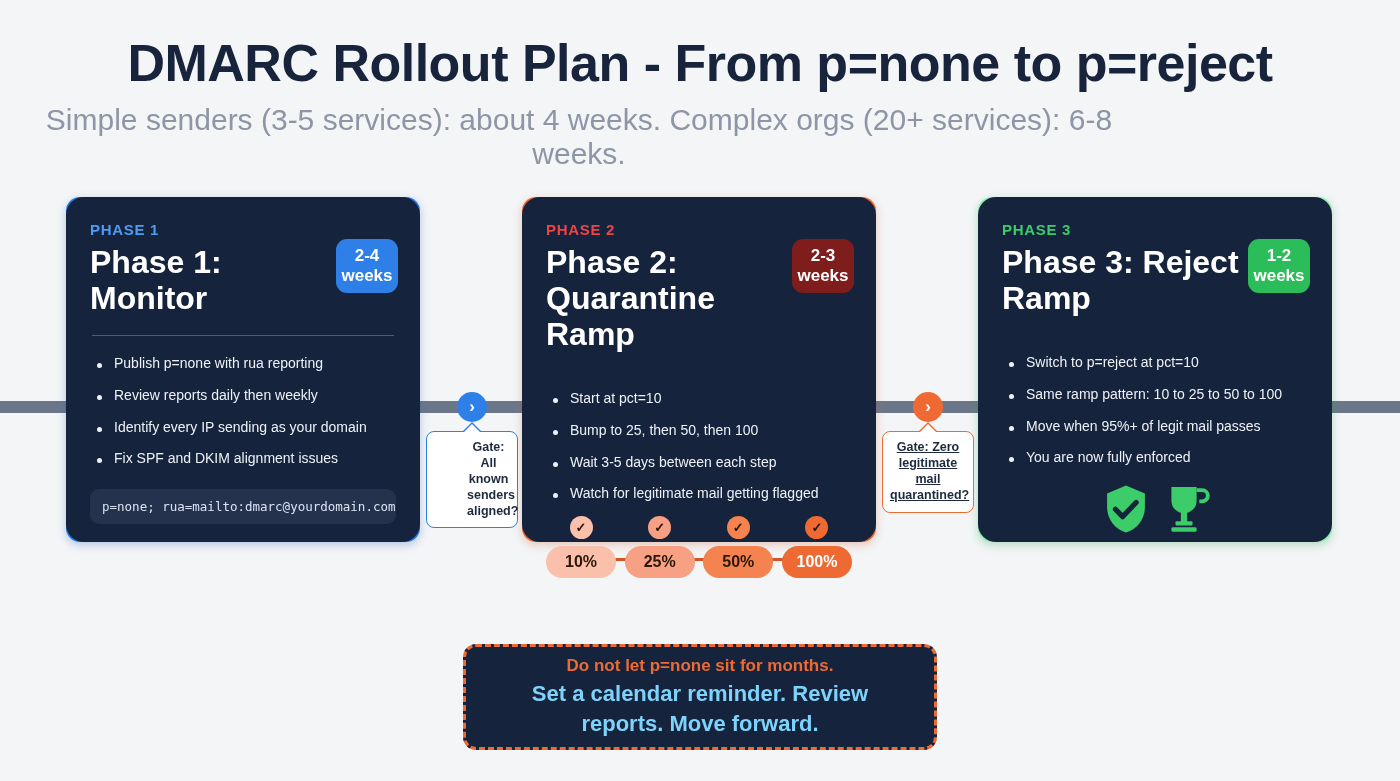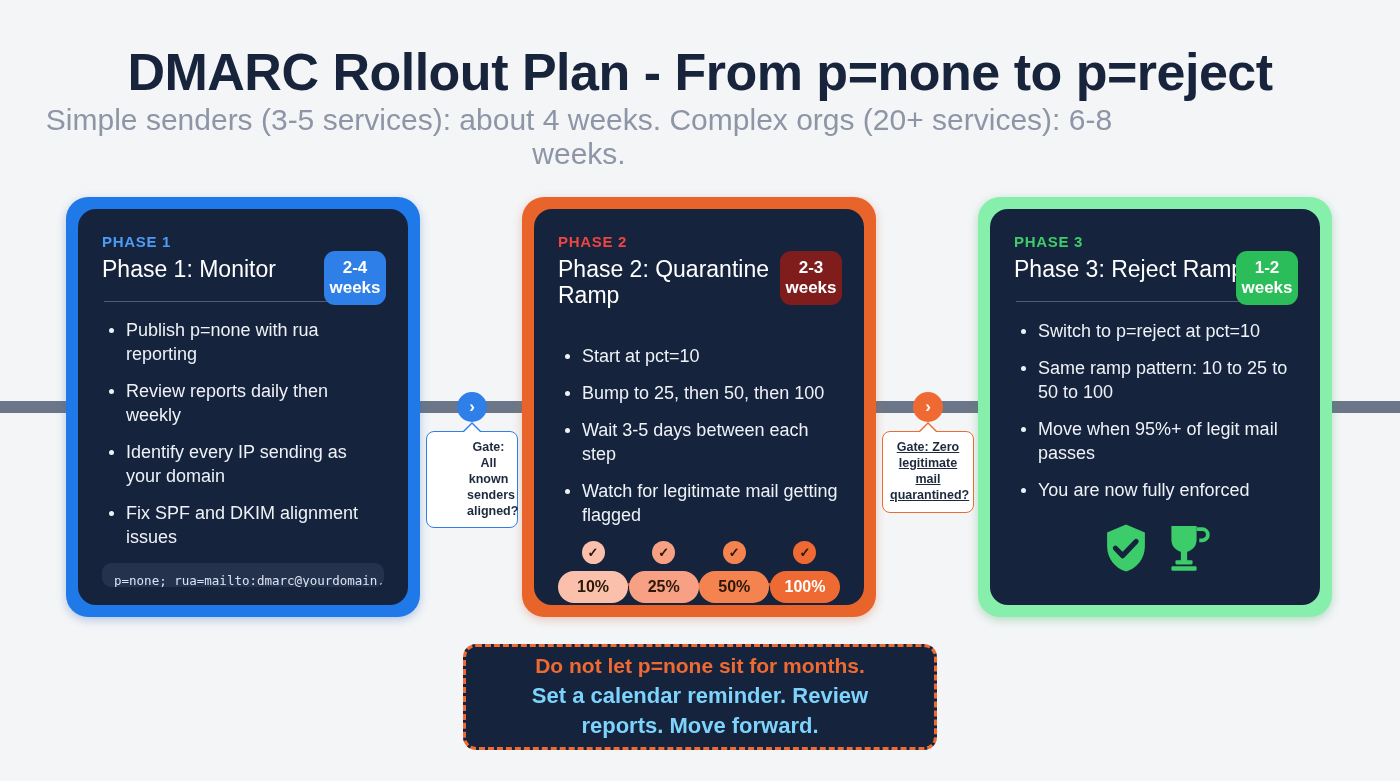--- a/index.html
+++ b/index.html
@@ -6,21 +6,21 @@
   html, body {
     width: 1400px; height: 781px;
     background: #f4f5f7;
     font-family: "Liberation Sans", sans-serif;
     overflow: hidden;
   }
   #root { position: relative; width: 1400px; height: 781px; }
 
   
   .title {
-    position: absolute; top: 42px; left: 0; width: 1400px;
+    position: absolute; top: 33px; left: 0; width: 1400px;
     text-align: center;
     font-size: 52px; font-weight: bold; letter-spacing: -0.5px;
     color: #18243c;
   }
   .subtitle {
     position: absolute; top: 103px; left: 0; width: 1158px;
     text-align: center;
     font-size: 30px; font-weight: normal;
     color: #8d95a6;
   }
@@ -29,23 +29,23 @@
   .rail {
     position: absolute; left: 0; top: 401px;
     width: 1400px; height: 12px;
     background: #6b7789;
     z-index: 1;
   }
 
   
   .card {
     position: absolute; top: 197px;
-    width: 354px; height: 420px;
-    border-radius: 22px;
-    padding: 12px;
+    width: 354px; height: 345px;
+    border-radius: 14px;
+    padding: 0;
     z-index: 3;
   }
   .card-inner {
     width: 100%; height: 100%;
     background: #16233c;
     border-radius: 18px;
     padding: 24px 24px 18px 24px;
     position: relative;
     display: flex; flex-direction: column;
   }
@@ -55,21 +55,21 @@
 
   .eyebrow {
     font-size: 15px; font-weight: bold; letter-spacing: 0.7px;
   }
   .card.p1 .eyebrow { color: #4d9bf5; }
   .card.p2 .eyebrow { color: #ef4444; }
   .card.p3 .eyebrow { color: #3ccc6a; }
 
   .card-title {
     margin-top: 6px;
-    font-size: 23px; font-weight: normal; line-height: 1.13;
+    font-size: 32px; font-weight: bold; line-height: 1.13;
     color: #ffffff;
     max-width: 252px;
   }
 
   .badge {
     position: absolute; top: 42px; right: 22px;
     width: 62px; height: 54px;
     border-radius: 11px;
     display: flex; flex-direction: column;
     align-items: center; justify-content: center;
@@ -84,21 +84,21 @@
   .divider {
     margin: 19px 2px 0 2px; height: 1px;
     background: rgba(200,215,235,.33);
   }
 
   ul.bullets { list-style: none; margin-top: 18px; }
   ul.bullets li {
     position: relative;
     padding-left: 24px;
     margin-bottom: 13px;
-    font-size: 18px; line-height: 1.33;
+    font-size: 14px; line-height: 1.33;
     color: #eef2f8;
   }
   ul.bullets li::before {
     content: "";
     position: absolute; left: 7px; top: 9px;
     width: 5px; height: 5px; border-radius: 50%;
     background: #eef2f8;
   }
 
   .codebox {
@@ -198,21 +198,21 @@
     width: 474px; height: 106px;
     background: #16233c;
     border: 3px dashed #ef6a33;
     border-radius: 13px;
     display: flex; flex-direction: column;
     align-items: center; justify-content: center;
     text-align: center;
     z-index: 4;
   }
   .warning-line1 {
-    font-size: 21px; font-weight: bold; color: #ef6a33;
+    font-size: 17px; font-weight: bold; color: #ef6a33;
     margin-bottom: 3px;
   }
   .warning-line2 {
     font-size: 22px; font-weight: bold; color: #7dd3fc;
     line-height: 1.33;
     max-width: 420px;
   }
 </style>
 </head>
 <body>

